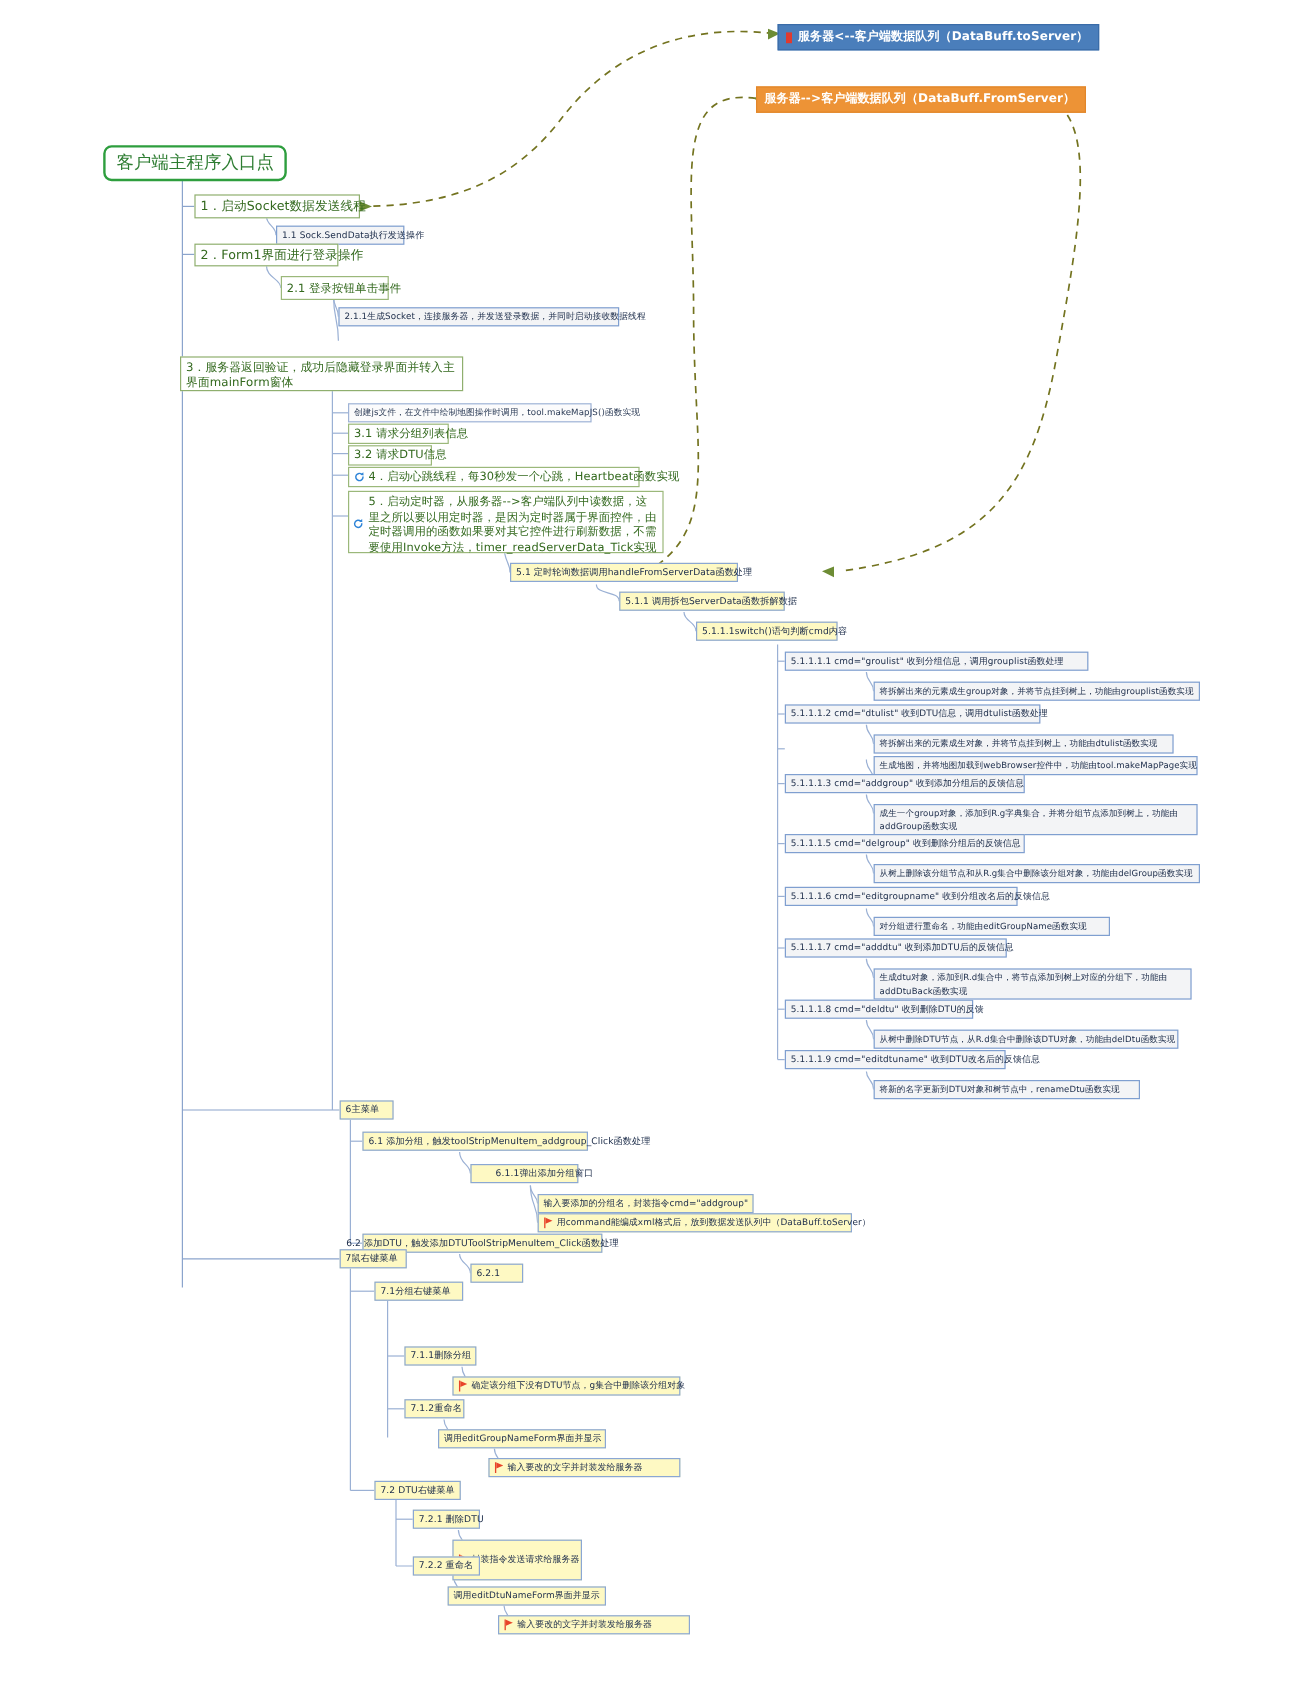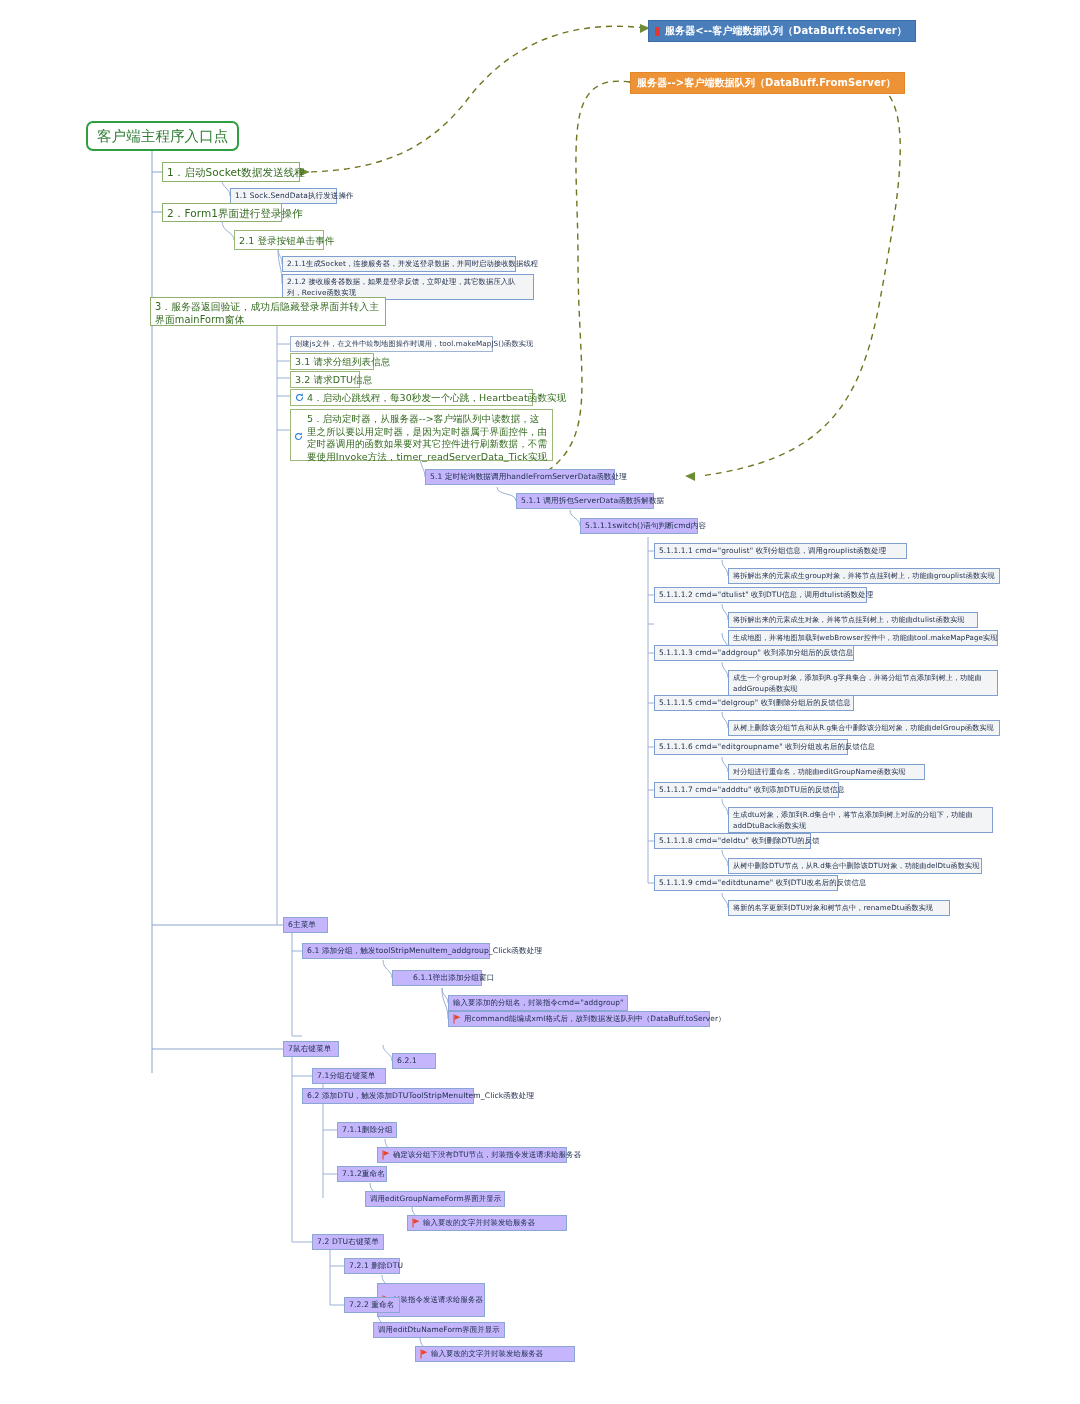--- a/index.html
+++ b/index.html
@@ -55,21 +55,21 @@
 
   
   .n-blue{
     border:1px solid #7f9fd0;
     background:#f3f4f6;
     color:#20304d;
   }
   
   .n-blue2{
     border:1px solid #8aa7d4;
-    background:#c4b5fd;
+    background:#fef9c3;
     color:#20304d;
   }
   
   .n-plain{
     border:1px solid #9fb3d6;
     background:#fbfbfc;
     color:#2a3a55;
   }
 
   
@@ -253,23 +253,20 @@
   </div>
 
   <div class="node n-green2" style="left:234px;top:230px;width:90px;height:20px;">
     <span class="lbl">2.1 登录按钮单击事件</span>
   </div>
 
   <div class="node n-blue" style="left:282px;top:256px;width:234px;height:16px;font-size:7.3px;">
     <span class="lbl">2.1.1生成Socket，连接服务器，并发送登录数据，并同时启动接收数据线程</span>
   </div>
 
-  <div class="node n-blue wrap" style="left:282px;top:274px;width:252px;height:26px;font-size:7.3px;line-height:11px;">
-    <span class="lbl">2.1.2 接收服务器数据，如果是登录反馈，立即处理，其它数据压入队列，Recive函数实现</span>
-  </div>
 
   <div class="node n-green wrap" style="left:150px;top:297px;width:236px;height:29px;font-size:9.8px;line-height:13px;padding-top:2px;">
     <span class="lbl">3．服务器返回验证，成功后隐藏登录界面并转入主界面mainForm窗体</span>
   </div>
 
   <div class="node n-plain" style="left:290px;top:336px;width:203px;height:16px;font-size:7.2px;">
     <span class="lbl">创建js文件，在文件中绘制地图操作时调用，tool.makeMapJS()函数实现</span>
   </div>
 
   <div class="node n-green2" style="left:290px;top:353px;width:84px;height:17px;">
@@ -387,21 +384,21 @@
   <div class="node n-blue2" style="left:448px;top:1011px;width:262px;height:16px;font-size:7.4px;">
     <span class="ico ico-inline">
       <svg width="8" height="10" viewBox="0 0 8 10">
         <path d="M1 0.5 L1 9.5" stroke="#e8442a" stroke-width="1.1"></path>
         <polygon points="1.6,0.8 7.4,3.3 1.6,5.8" fill="#e8442a"></polygon>
       </svg>
     </span>
     <span class="lbl">用command能编成xml格式后，放到数据发送队列中（DataBuff.toServer）</span>
   </div>
 
-  <div class="node n-blue2" style="left:302px;top:1088px;width:172px;height:16px;font-size:7.6px;">
+  <div class="node n-blue2" style="left:302px;top:1028px;width:200px;height:16px;font-size:7.6px;justify-content:center;">
     <span class="lbl">6.2 添加DTU，触发添加DTUToolStripMenuItem_Click函数处理</span>
   </div>
   <div class="node n-blue2" style="left:392px;top:1053px;width:44px;height:16px;font-size:7.6px;">
     <span class="lbl">6.2.1</span>
   </div>
 
   <div class="node n-blue2" style="left:283px;top:1041px;width:56px;height:16px;font-size:7.6px;">
     <span class="lbl">7鼠右键菜单</span>
   </div>
 
@@ -411,21 +408,21 @@
   <div class="node n-blue2" style="left:337px;top:1122px;width:60px;height:16px;font-size:7.6px;">
     <span class="lbl">7.1.1删除分组</span>
   </div>
   <div class="node n-blue2" style="left:377px;top:1147px;width:190px;height:16px;font-size:7.4px;">
     <span class="ico ico-inline">
       <svg width="8" height="10" viewBox="0 0 8 10">
         <path d="M1 0.5 L1 9.5" stroke="#e8442a" stroke-width="1.1"></path>
         <polygon points="1.6,0.8 7.4,3.3 1.6,5.8" fill="#e8442a"></polygon>
       </svg>
     </span>
-    <span class="lbl">确定该分组下没有DTU节点，封装指令发送请求给服务器</span>
+    <span class="lbl">确定该分组下没有DTU节点，g集合中删除该分组对象</span>
   </div>
 
   <div class="node n-blue2" style="left:337px;top:1166px;width:50px;height:16px;font-size:7.6px;">
     <span class="lbl">7.1.2重命名</span>
   </div>
   <div class="node n-blue2" style="left:365px;top:1191px;width:140px;height:16px;font-size:7.4px;">
     <span class="lbl">调用editGroupNameForm界面并显示</span>
   </div>
   <div class="node n-blue2" style="left:407px;top:1215px;width:160px;height:16px;font-size:7.4px;">
     <span class="ico ico-inline">

